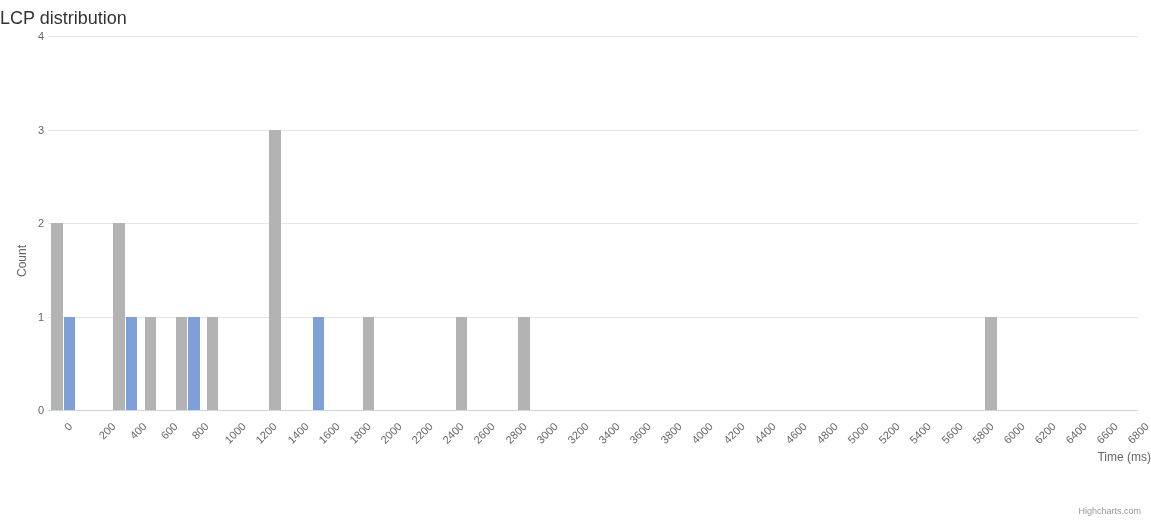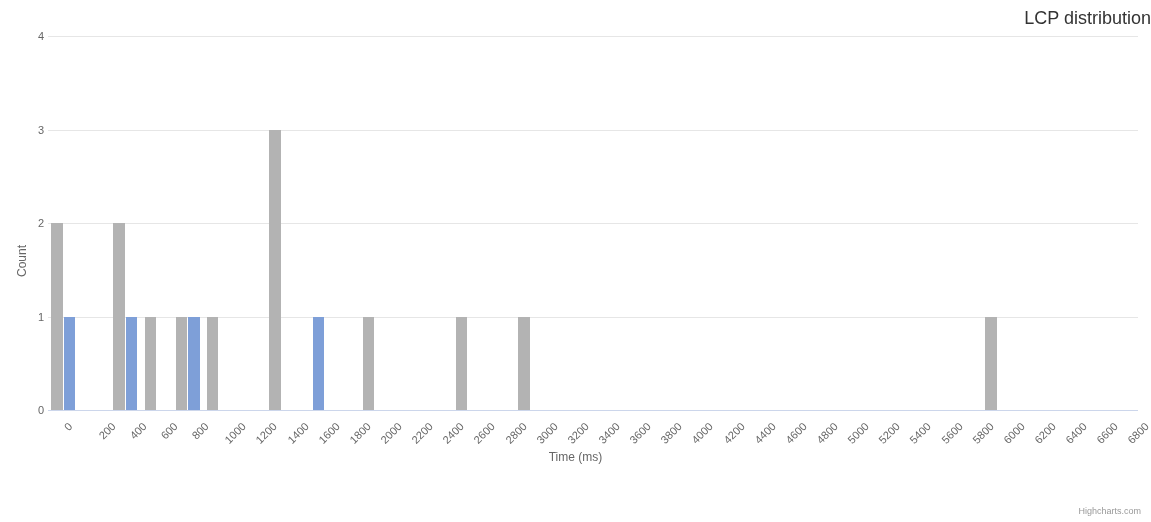--- a/index.html
+++ b/index.html
@@ -14,38 +14,38 @@
   .chart {
     position: relative;
     width: 1151px;
     height: 522px;
   }
   .title {
     position: absolute;
     top: 8px;
     left: 0;
     width: 100%;
-    text-align: right;
+    text-align: left;
     font-size: 18px;
     color: #333;
   }
   .ylabel {
     position: absolute;
     left: 6px;
     top: 50%;
     transform: translateY(-50%) rotate(-90deg);
     transform-origin: center;
     font-size: 12px;
     color: #666;
   }
   .xlabel {
     position: absolute;
     left: 0;
     width: 100%;
-    text-align: center;
+    text-align: right;
     font-size: 12px;
     color: #666;
     bottom: 58px;
     margin-top: 32px;
   }
   .plot {
     position: absolute;
     left: 48px;
     top: 36px;
     width: 1090px;   

